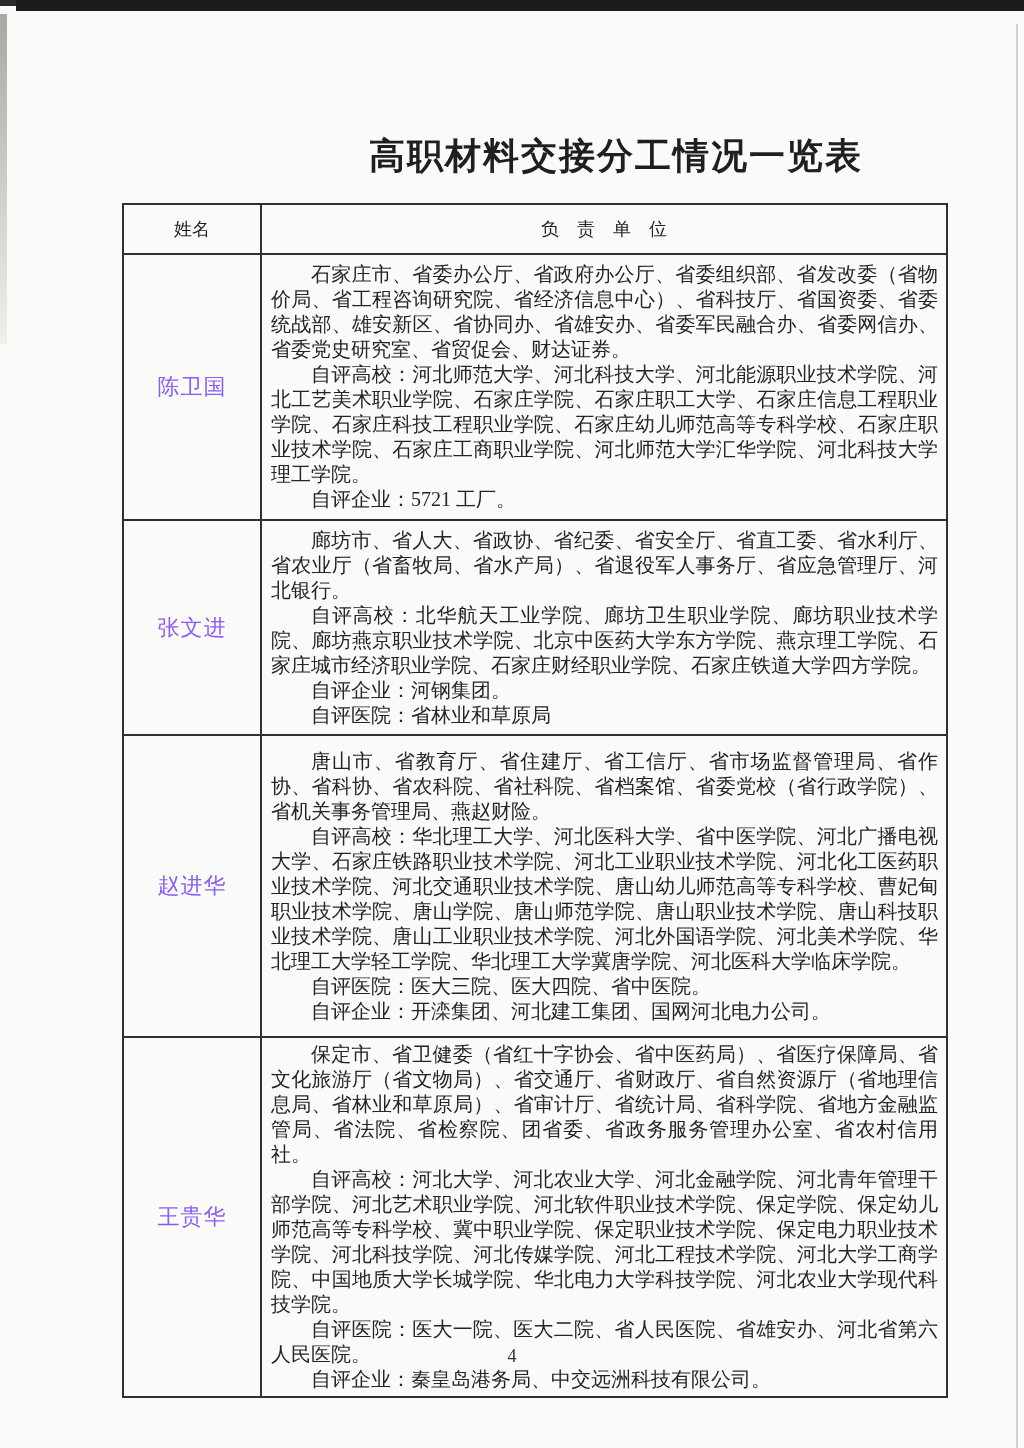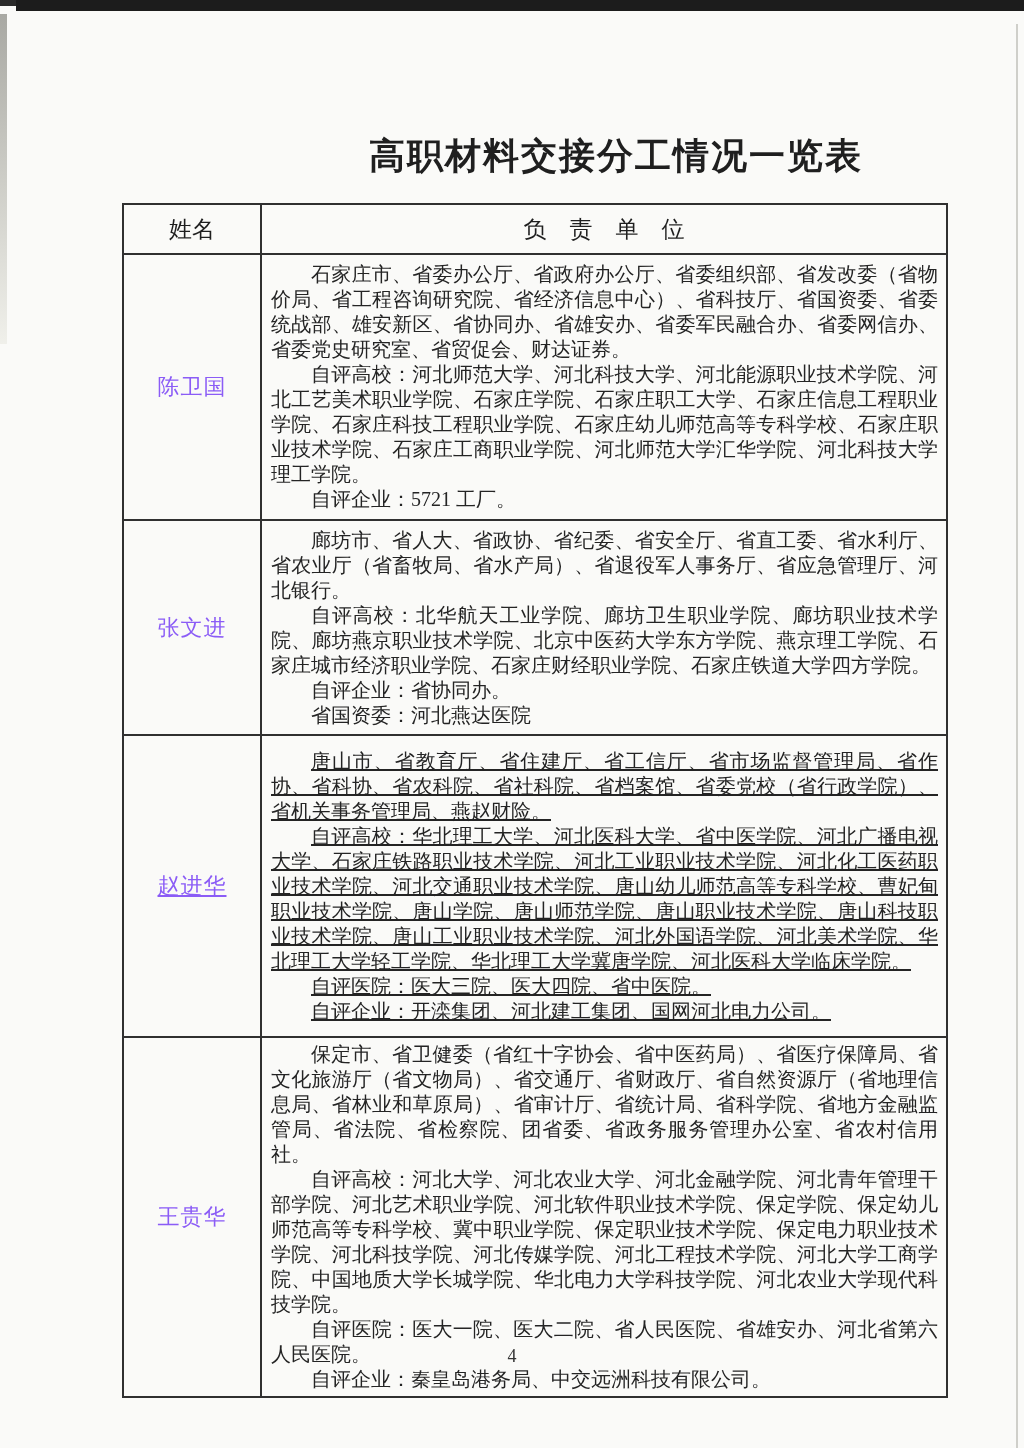--- a/index.html
+++ b/index.html
@@ -64,21 +64,21 @@
   }
   .assign-table th,
   .assign-table td {
     border: 2px solid #303030;
     background: transparent;
   }
   col.col-name  { width: 138px; }
   .assign-table th {
     height: 46px;
     font-weight: normal;
-    font-size: 23px;
+    font-size: 18px;
     text-align: center;
     vertical-align: middle;
     color: #1f1f1f;
   }
   .name-cell {
     text-align: center;
     vertical-align: middle;
     font-size: 22px;
     color: #8b5cf6;
     letter-spacing: 1px;
@@ -91,21 +91,21 @@
     text-align: justify;
     color: #242424;
   }
   .units-cell p {
     margin: 0;
     text-indent: 2em;
   }
   
   #table-body tr:nth-child(1) td { height: 256px; margin-left: 41px; }
   #table-body tr:nth-child(2) td { height: 205px; margin-top: 43px; }
-  #table-body tr:nth-child(3) td { height: 292px; text-decoration: underline; }
+  #table-body tr:nth-child(3) td { height: 292px; }
   #table-body tr:nth-child(4) td { height: 332px; }
   .page-number {
     position: absolute;
     left: 0;
     width: 1024px;
     top: 1346px;
     text-align: center;
     font-size: 18px;
     color: #333;
   }
@@ -140,22 +140,22 @@
               <p>石家庄市、省委办公厅、省政府办公厅、省委组织部、省发改委（省物价局、省工程咨询研究院、省经济信息中心）、省科技厅、省国资委、省委统战部、雄安新区、省协同办、省雄安办、省委军民融合办、省委网信办、省委党史研究室、省贸促会、财达证券。</p>
               <p>自评高校：河北师范大学、河北科技大学、河北能源职业技术学院、河北工艺美术职业学院、石家庄学院、石家庄职工大学、石家庄信息工程职业学院、石家庄科技工程职业学院、石家庄幼儿师范高等专科学校、石家庄职业技术学院、石家庄工商职业学院、河北师范大学汇华学院、河北科技大学理工学院。</p>
               <p>自评企业：5721 工厂。</p>
             </td>
           </tr>
           <tr>
             <td class="name-cell">张文进</td>
             <td class="units-cell">
               <p>廊坊市、省人大、省政协、省纪委、省安全厅、省直工委、省水利厅、省农业厅（省畜牧局、省水产局）、省退役军人事务厅、省应急管理厅、河北银行。</p>
               <p>自评高校：北华航天工业学院、廊坊卫生职业学院、廊坊职业技术学院、廊坊燕京职业技术学院、北京中医药大学东方学院、燕京理工学院、石家庄城市经济职业学院、石家庄财经职业学院、石家庄铁道大学四方学院。</p>
-              <p>自评企业：省协同办。</p>
-              <p>省国资委：河北燕达医院</p>
+              <p>自评企业：河钢集团。</p>
+              <p>自评医院：省林业和草原局</p>
             </td>
           </tr>
           <tr>
             <td class="name-cell">赵进华</td>
             <td class="units-cell">
               <p>唐山市、省教育厅、省住建厅、省工信厅、省市场监督管理局、省作协、省科协、省农科院、省社科院、省档案馆、省委党校（省行政学院）、省机关事务管理局、燕赵财险。</p>
               <p>自评高校：华北理工大学、河北医科大学、省中医学院、河北广播电视大学、石家庄铁路职业技术学院、河北工业职业技术学院、河北化工医药职业技术学院、河北交通职业技术学院、唐山幼儿师范高等专科学校、曹妃甸职业技术学院、唐山学院、唐山师范学院、唐山职业技术学院、唐山科技职业技术学院、唐山工业职业技术学院、河北外国语学院、河北美术学院、华北理工大学轻工学院、华北理工大学冀唐学院、河北医科大学临床学院。</p>
               <p>自评医院：医大三院、医大四院、省中医院。</p>
               <p>自评企业：开滦集团、河北建工集团、国网河北电力公司。</p>
             </td>

